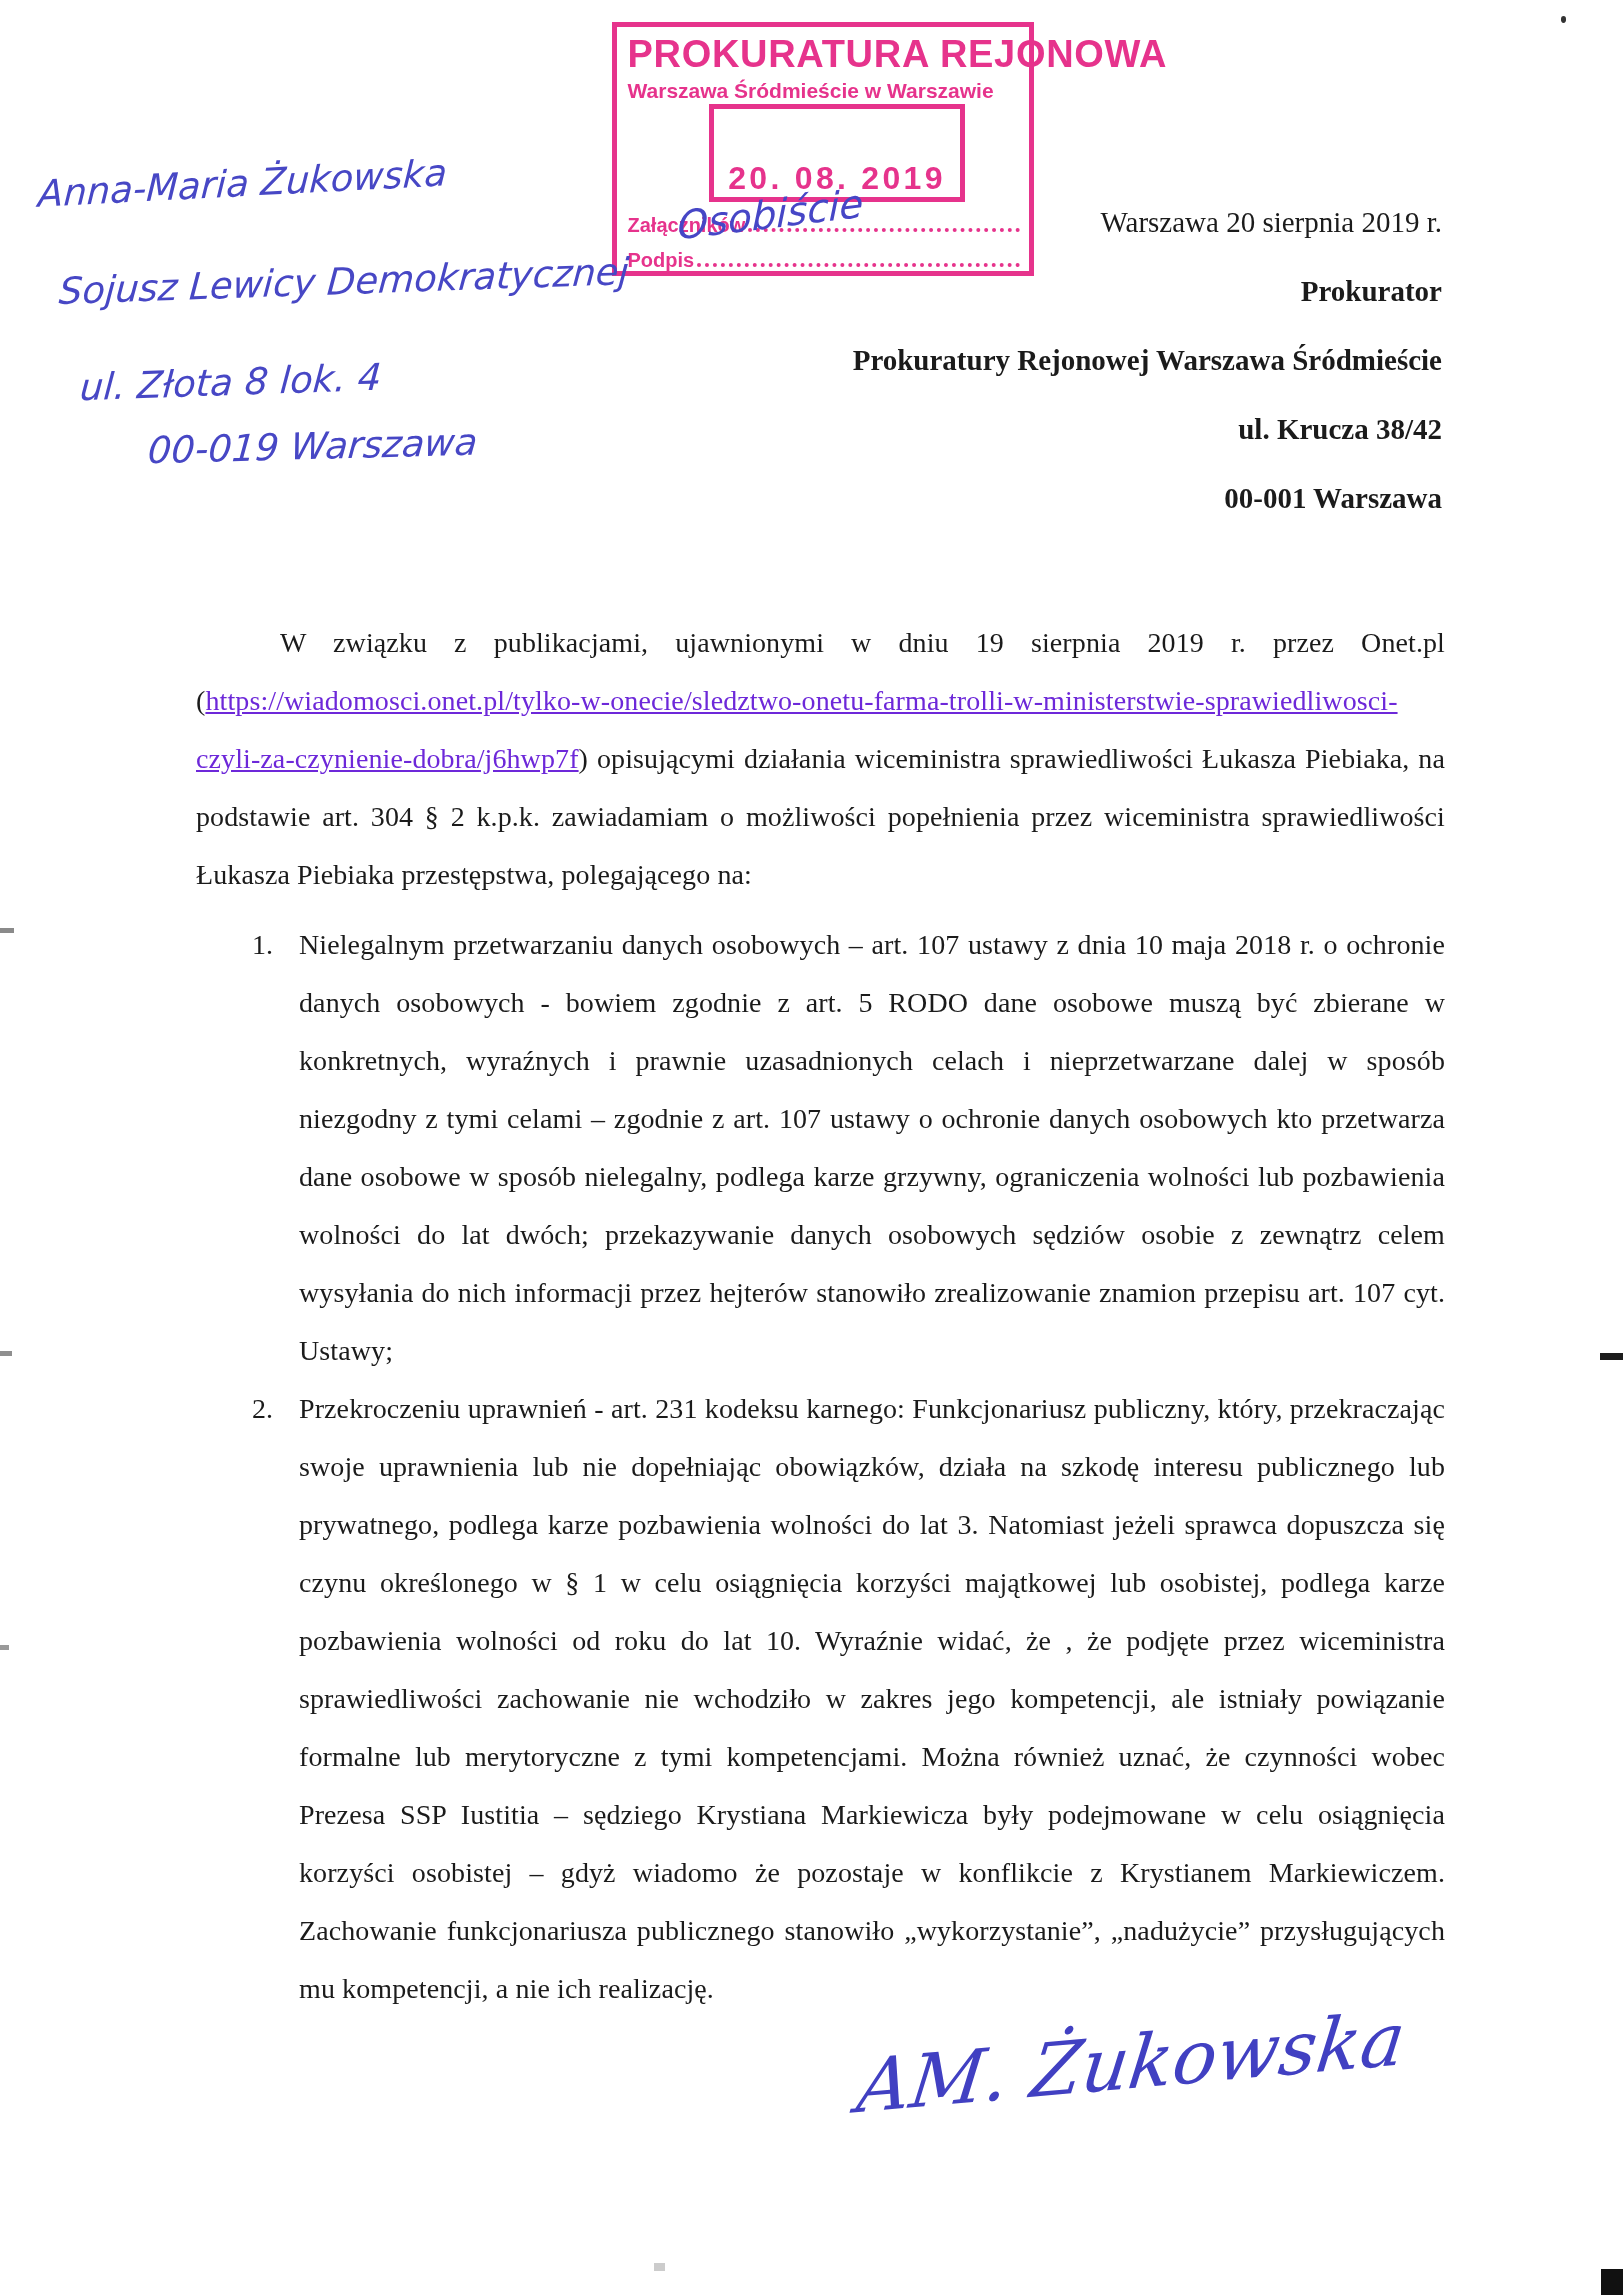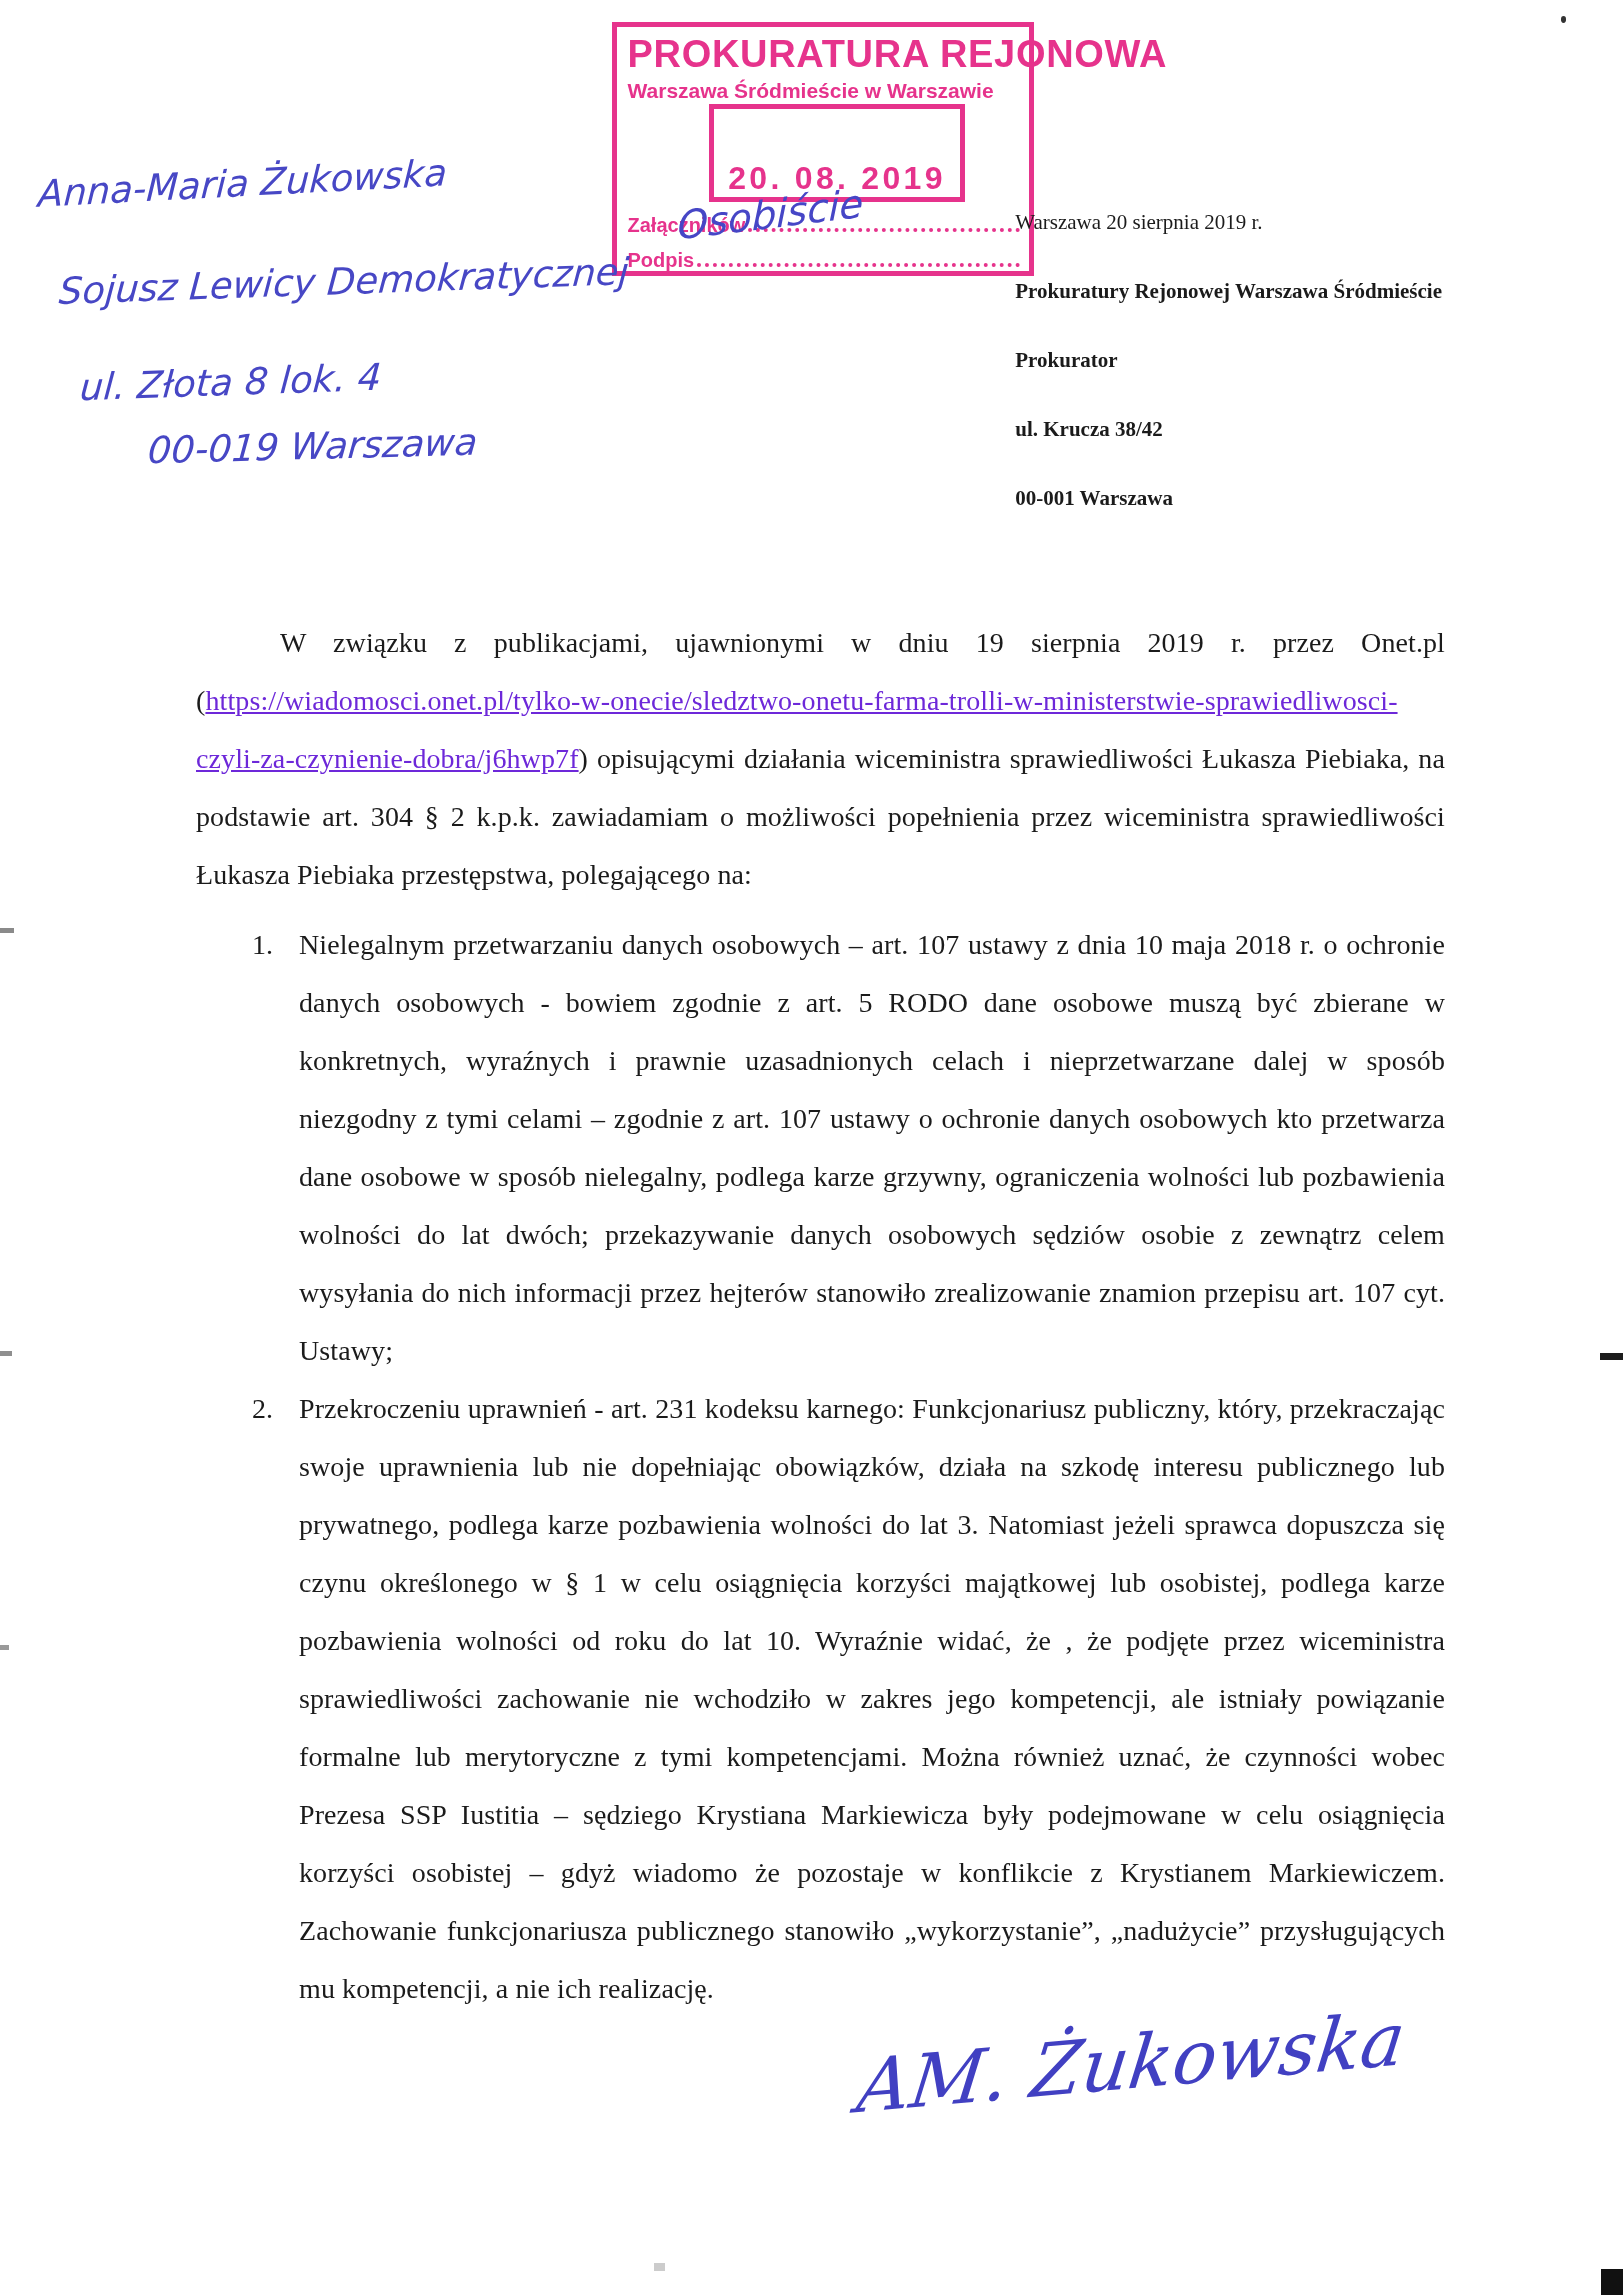--- a/index.html
+++ b/index.html
@@ -39,22 +39,22 @@
     position:absolute; font-family:"DejaVu Sans", sans-serif; font-style:italic;
     color:#4747c5; font-size:37px; white-space:nowrap;
   }
   .hl1 { left:38px;  top:162px; transform:rotate(-3deg) skewX(-6deg); }
   .hl2 { left:59px;  top:260px; transform:rotate(-2deg) skewX(-6deg); }
   .hl3 { left:80px; top:361px; transform:rotate(-2deg) skewX(-6deg); }
   .hl4 { left:148px; top:425px; transform:rotate(-1.5deg) skewX(-6deg); }
 
   
   .recipient {
-    position:absolute; top:188px; right:181px; 
-    font-size:21px; line-height:69px; white-space:nowrap;
+    position:absolute; top:188px; right:181px; text-align:right;
+    font-size:29px; line-height:69px; white-space:nowrap;
   }
   .recipient .bold { font-weight:bold; }
 
   
   .letter-body {
     position:absolute; left:196px; top:614px; width:1249px;
     font-size:28px; line-height:58px; text-align:justify; letter-spacing:0.1px;
   }
   .intro { margin:0; text-indent:84px; }
   .link  { color:#6d28d9; text-decoration:underline; }
@@ -104,22 +104,22 @@
 
   <div>
     <div class="hand-line hl1">Anna-Maria Żukowska</div>
     <div class="hand-line hl2">Sojusz Lewicy Demokratycznej</div>
     <div class="hand-line hl3">ul. Złota 8 lok. 4</div>
     <div class="hand-line hl4">00-019 Warszawa</div>
   </div>
 
   <div class="recipient">
     <div>Warszawa 20 sierpnia 2019 r.</div>
+    <div class="bold">Prokurator</div>
     <div class="bold">Prokuratury Rejonowej Warszawa Śródmieście</div>
-    <div class="bold">Prokurator</div>
     <div class="bold">ul. Krucza 38/42</div>
     <div class="bold">00-001 Warszawa</div>
   </div>
 
   <div class="letter-body">
     <p class="intro"><span>W związku z publikacjami, ujawnionymi w dniu 19 sierpnia 2019 r. przez Onet.pl (</span><span class="link">https://wiadomosci.onet.pl/tylko-w-onecie/sledztwo-onetu-farma-trolli-w-ministerstwie-sprawiedliwosci-czyli-za-czynienie-dobra/j6hwp7f</span><span>) opisującymi działania wiceministra sprawiedliwości Łukasza Piebiaka, na podstawie art. 304 § 2 k.p.k. zawiadamiam o możliwości popełnienia przez wiceministra sprawiedliwości Łukasza Piebiaka przestępstwa, polegającego na:</span></p>
 
     <div class="numlist">
       <div class="item">
         <span class="num">1.</span>

